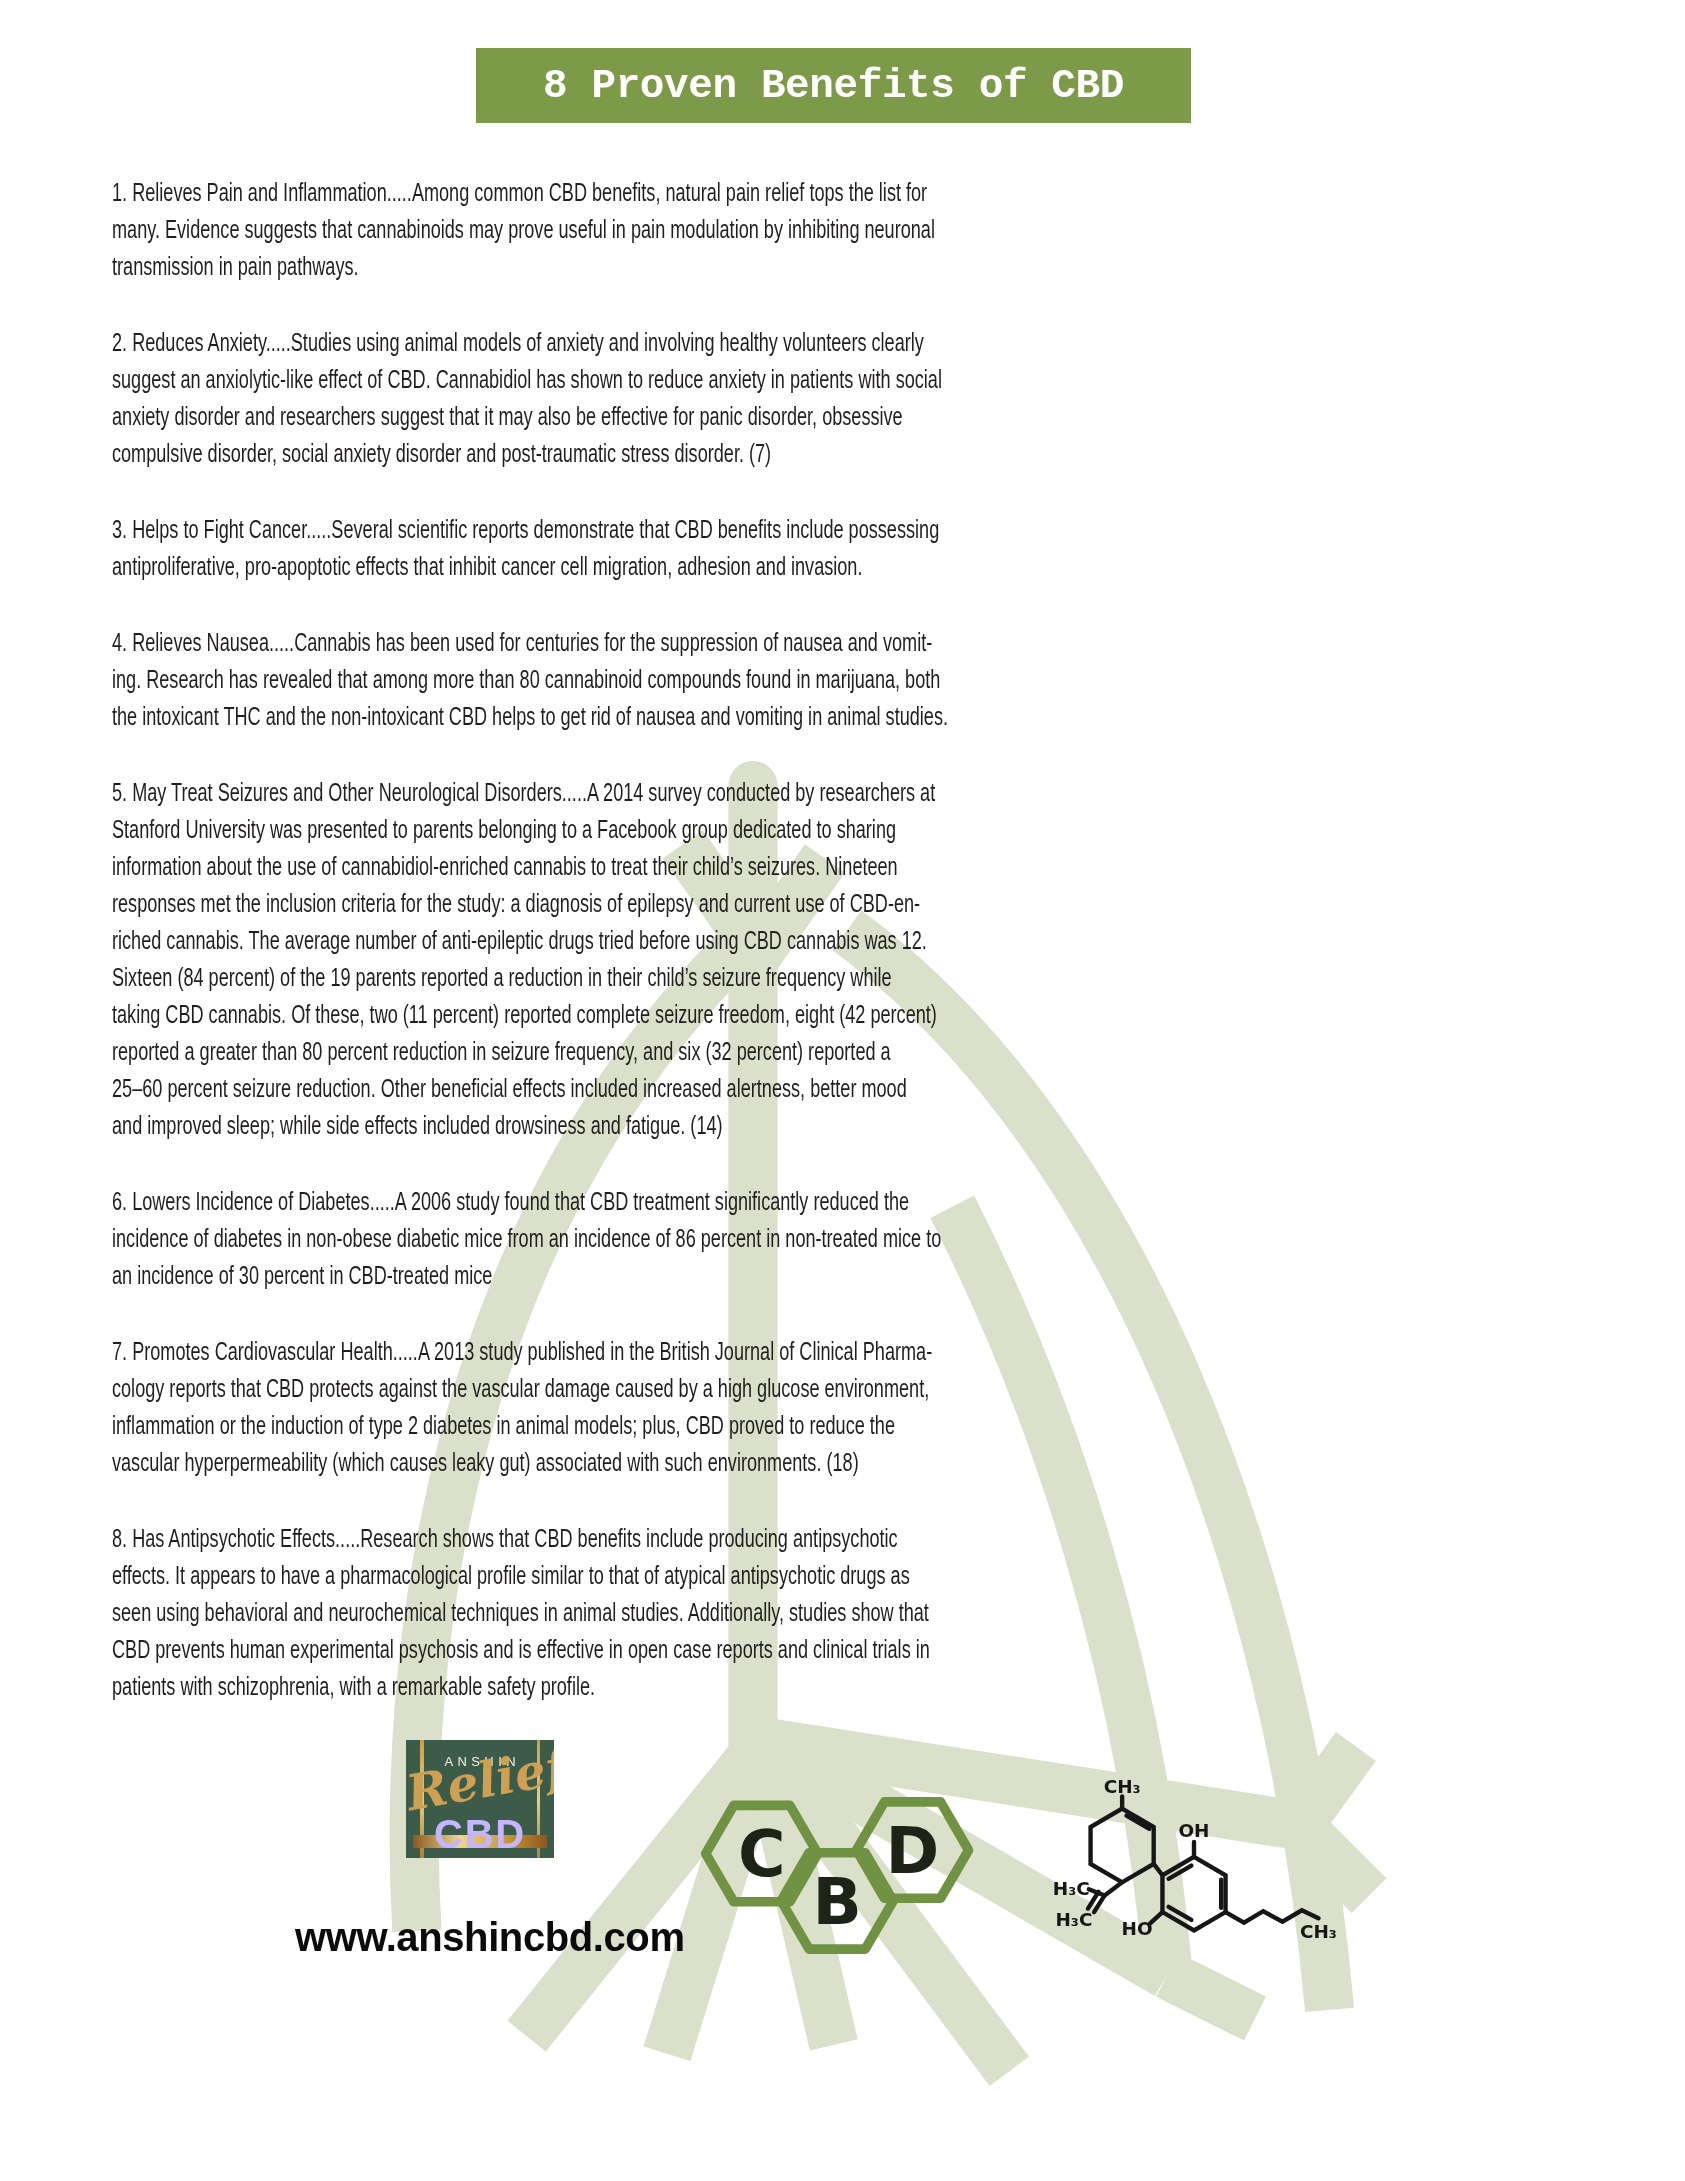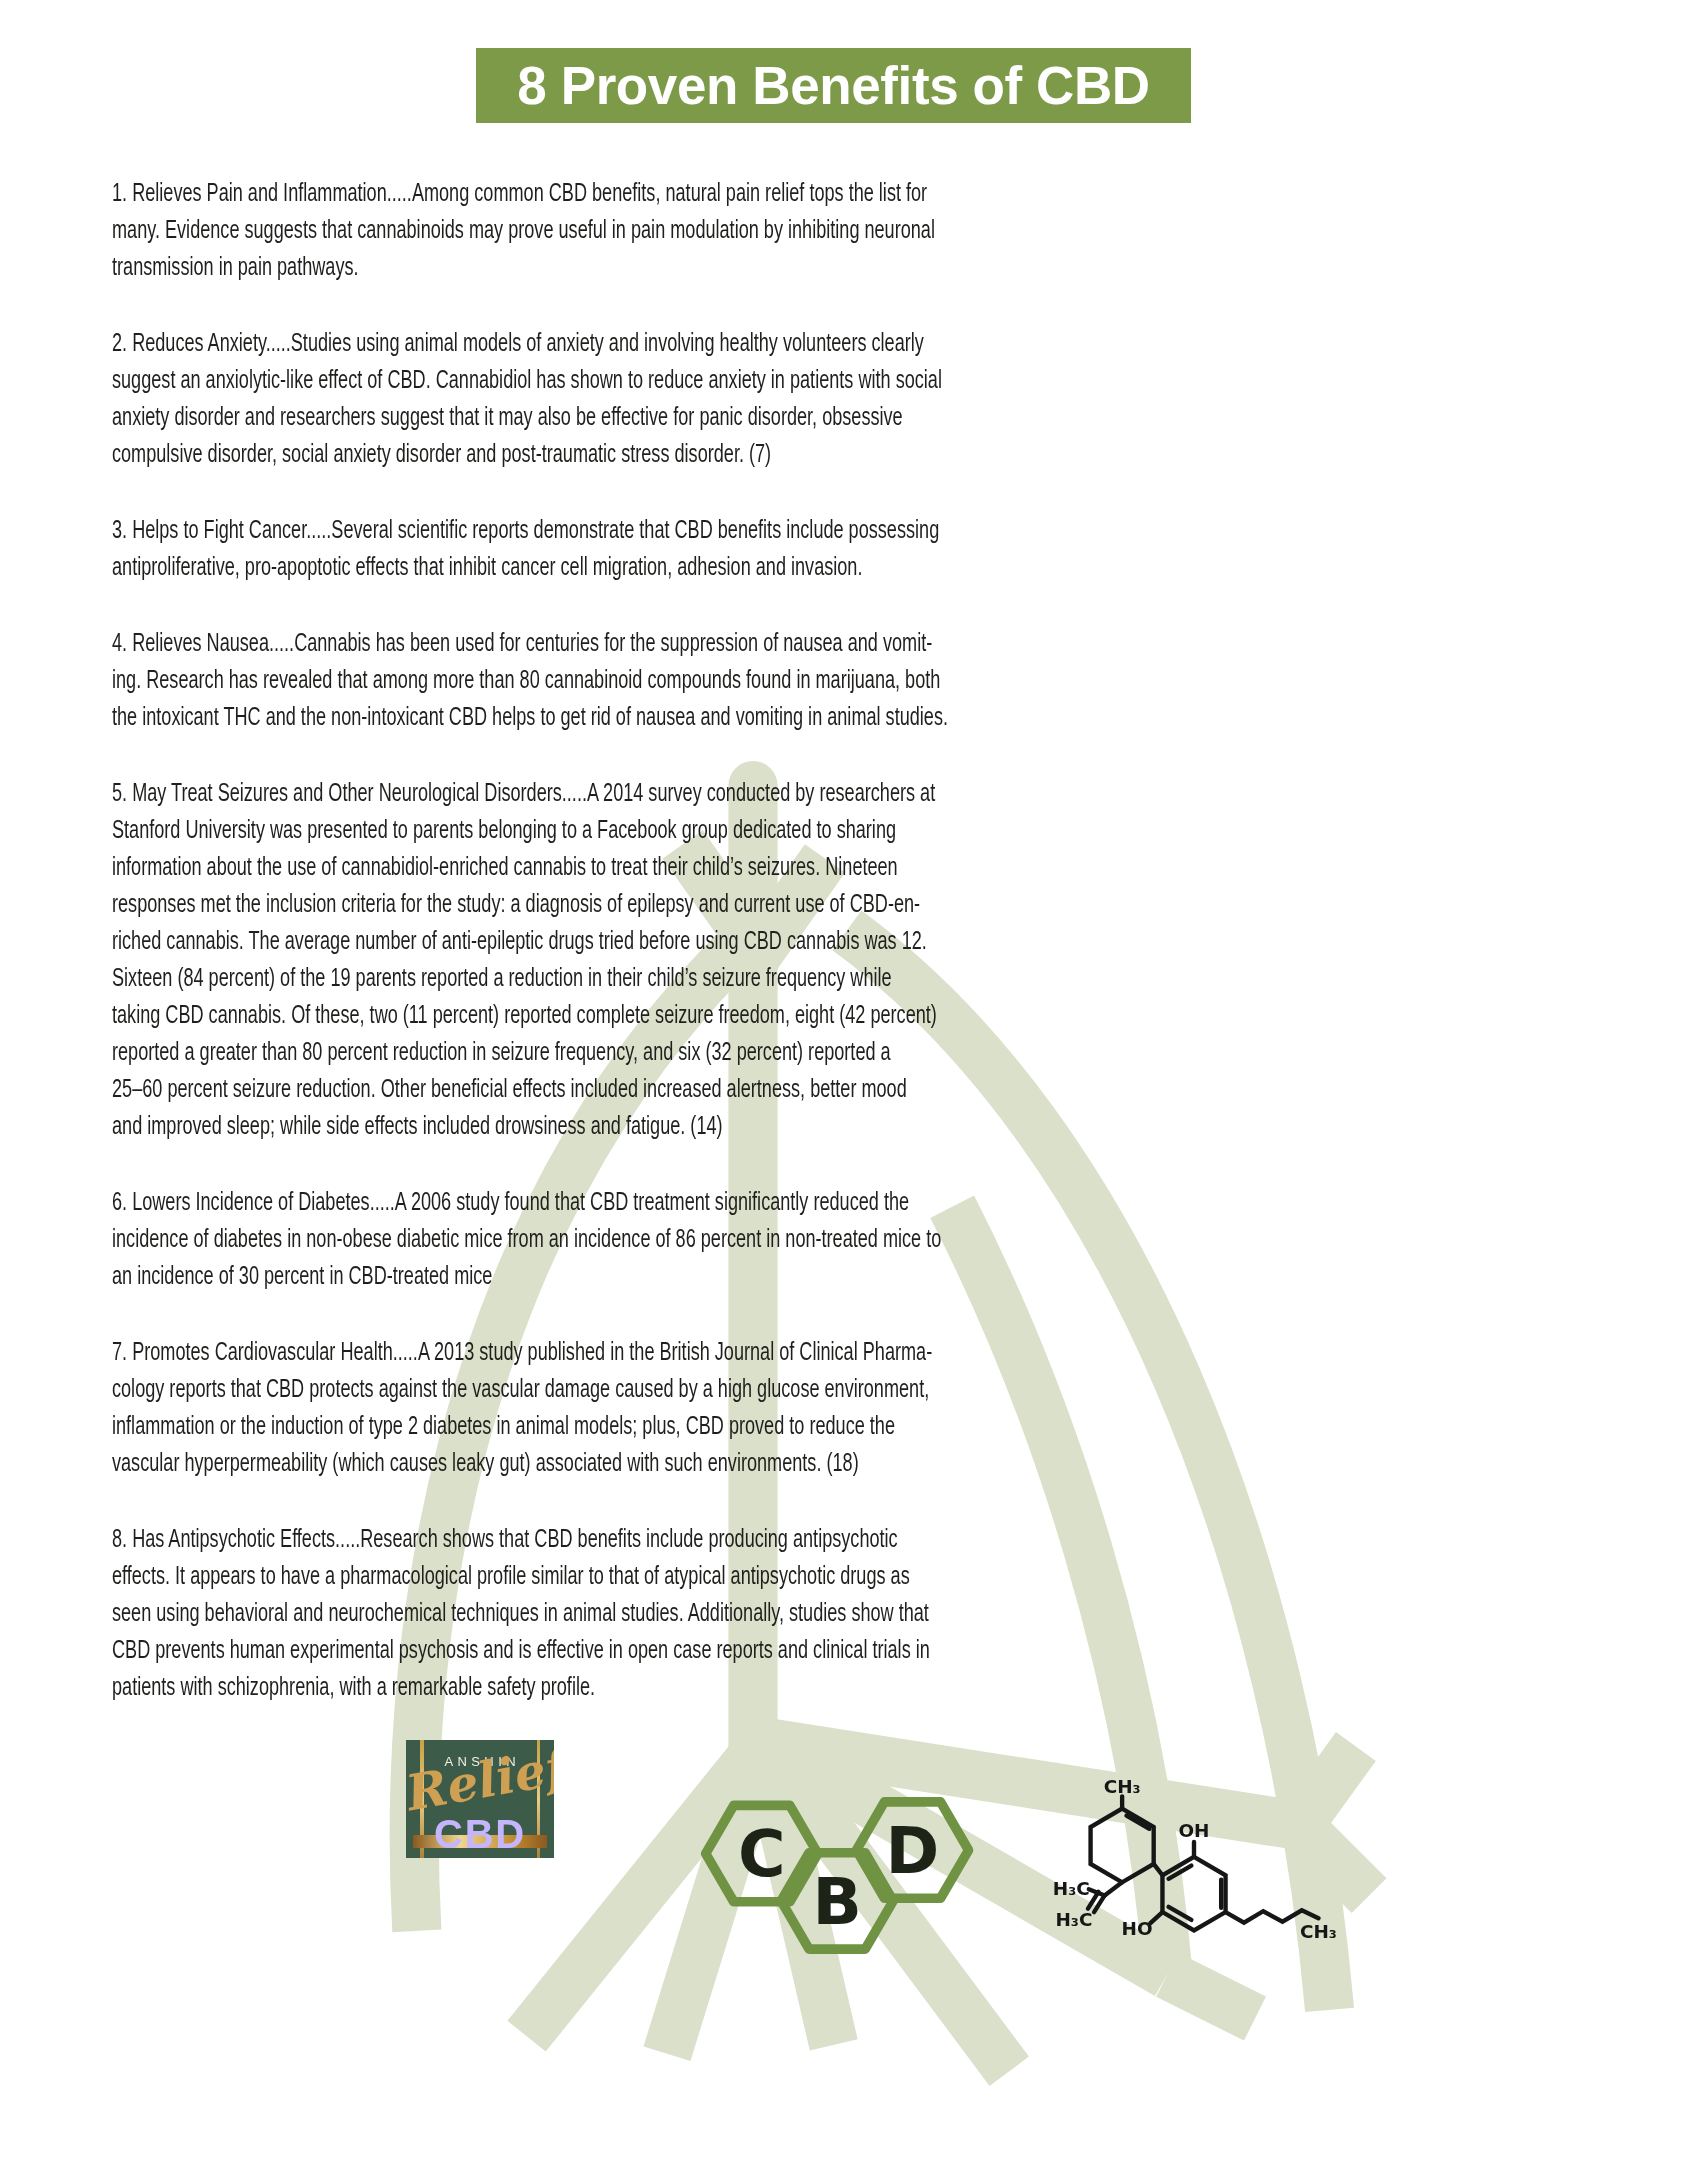--- a/index.html
+++ b/index.html
@@ -8,22 +8,22 @@
     overflow:hidden;font-family:"Liberation Sans",sans-serif;
   }
   
   .watermark{position:absolute;left:0;top:0;z-index:0;}
   
   .banner{
     position:absolute;left:476px;top:48px;width:715px;height:75px;
     background:#7d9a48;z-index:2;display:flex;align-items:center;justify-content:center;
   }
   .banner h1{
-    margin:2px;font-size:53px;font-weight:bold;color:#ffffff;letter-spacing:-0.4px;
-    font-family:Liberation Sans, sans-serif;
+    margin:2px;font-size:41px;font-weight:bold;color:#ffffff;letter-spacing:-0.4px;
+    font-family:Liberation Mono, monospace;
   }
   
   .article{
     position:absolute;left:112px;top:174px;width:1246px;z-index:1;
     transform:scaleX(0.71);transform-origin:0 0;
     font-size:25.5px;line-height:37px;color:#201f1d;
   }
   .para{margin:0 0 39px 0;white-space:pre-line;}
   
   .anshin-logo{
@@ -139,20 +139,21 @@
   <div class="anshin-logo">
     <div class="gold-line left"></div>
     <div class="gold-line right"></div>
     <div class="gold-band"></div>
     <div class="anshin-brand">ANSHIN</div>
     <div class="anshin-script">Relief</div>
     <div class="anshin-product">CBD</div>
     <div class="anshin-subtitle">CANNABIDIOL</div>
   </div>
 
+  <div class="website">www.anshincbd.com</div>
 
   <svg class="hexlogo" width="307" height="184" viewBox="0 0 350 210">
     <g stroke="#6f9342" stroke-width="11" fill="none" stroke-linejoin="round">
       <polygon points="36,84 68,29 132,29 164,84 132,139 68,139"></polygon>
       <polygon points="208,80 240,25 304,25 336,80 304,135 240,135"></polygon>
       <polygon points="122,138 154,83 218,83 250,138 218,193 154,193"></polygon>
     </g>
     <text x="100" y="110">C</text>
     <text x="186" y="164">B</text>
     <text x="272" y="106">D</text>

